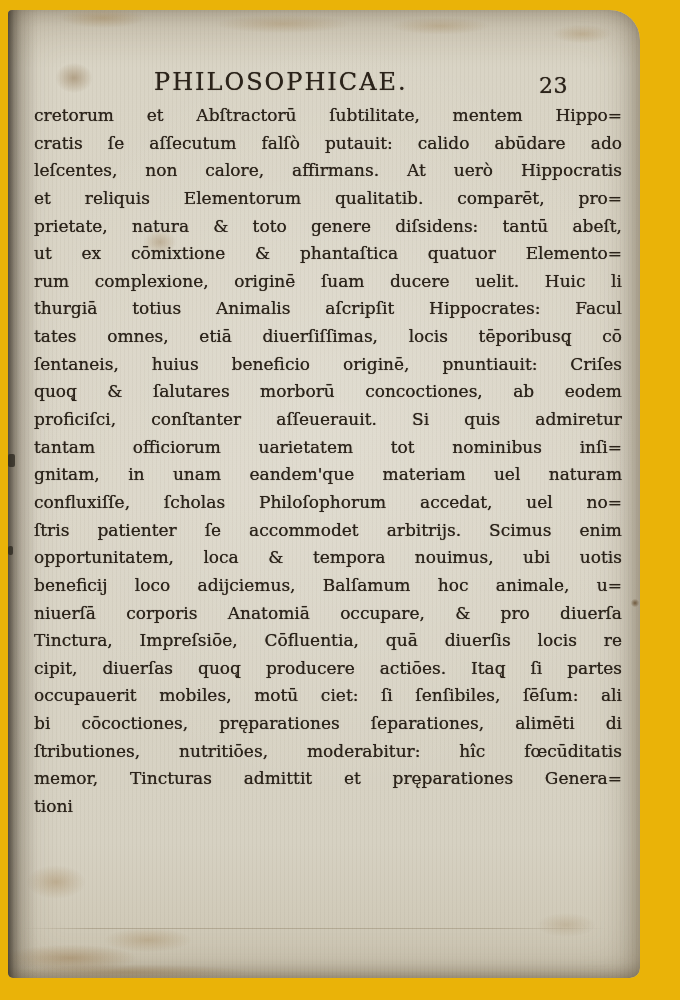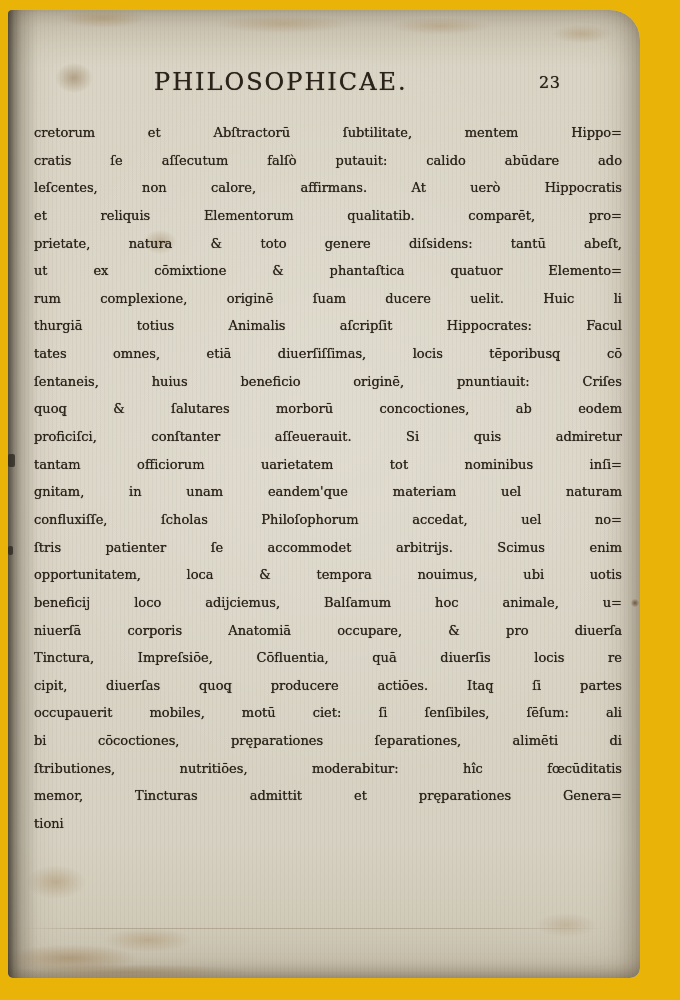--- a/index.html
+++ b/index.html
@@ -87,31 +87,30 @@
   .running-header { position: absolute; left: 0; top: 58px; width: 100%; height: 32px; }
   .header-title {
     position: absolute;
     left: 146px; top: 0;
     font-size: 24px;
     letter-spacing: 2px;
   }
   .page-number {
     position: absolute;
     left: 531px; top: 5px;
-    font-size: 16px;
+    font-size: 22px;
     letter-spacing: 0.5px;
   }
 
   .text-block {
     position: absolute;
     left: 26px; top: 92px;
     width: 588px;
-    font-size: 13px;
+    font-size: 17px;
     line-height: 27.65px;
-    margin-top: 17px;
   }
   .line {
     text-align: justify;
     text-align-last: justify;
     white-space: normal;
     height: 27.65px;
   }
   .catchword-row {
     text-align: left;
     padding-right: 62px;

